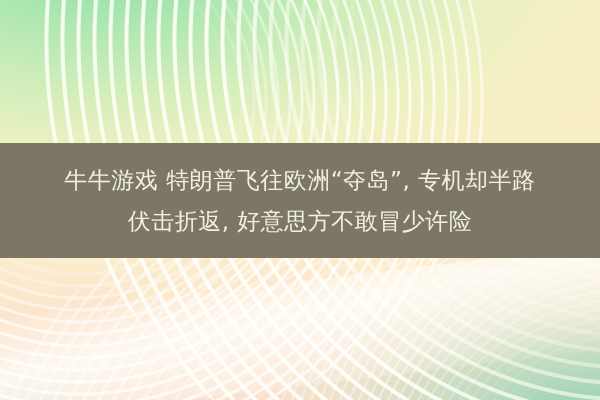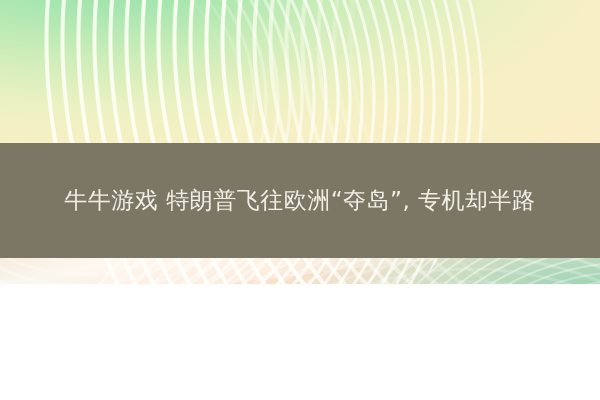--- a/index.html
+++ b/index.html
@@ -7,21 +7,21 @@
     padding: 0;
     background: #ffffff;
   }
   body {
     font-family: "DejaVu Sans", "Liberation Sans", sans-serif;
   }
 
   #poster {
     position: relative;
     width: 600px;
-    height: 284px;
+    height: 400px;
     overflow: hidden;
     background: #f3f0cf;
     text-align: center;
   }
 
   
   .bg-base {
     position: absolute;
     inset: 0;
     background:
@@ -183,15 +183,16 @@
   <div class="bg-green-bl"></div>
 
   <div class="arcs arcs-tl"></div>
   <div class="arcs arcs-tr"></div>
   <div class="arcs arcs-bottom"></div>
   <div class="arcs arcs-br"></div>
   <div class="sweep"></div>
 
   <div class="title-band">
     <div class="title-line">牛牛游戏 特朗普飞往欧洲“夺岛”, 专机却半路</div>
+    <div class="title-line">伏击折返, 好意思方不敢冒少许险</div>
   </div>
 
 </div>
 
 </body></html>

